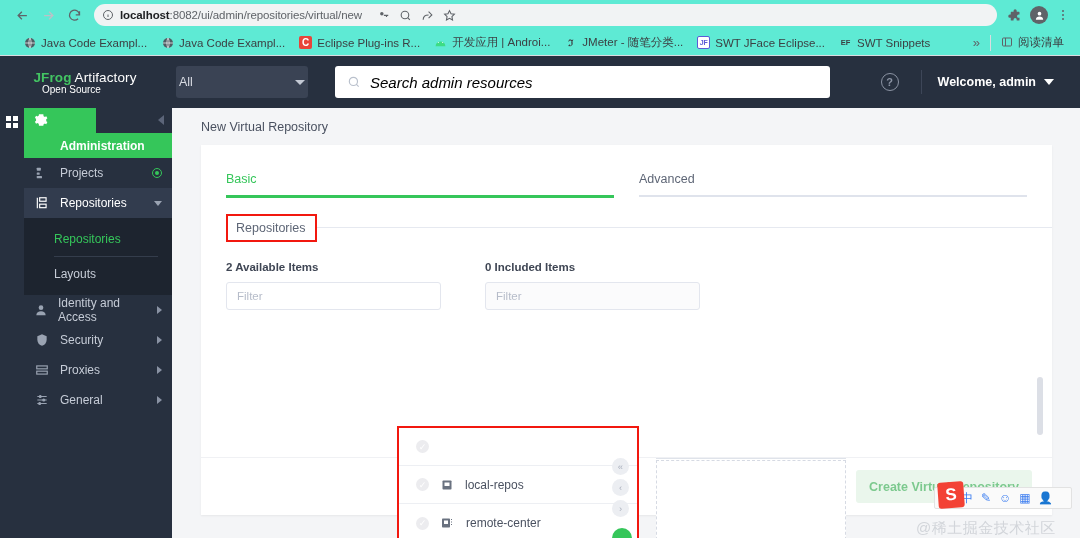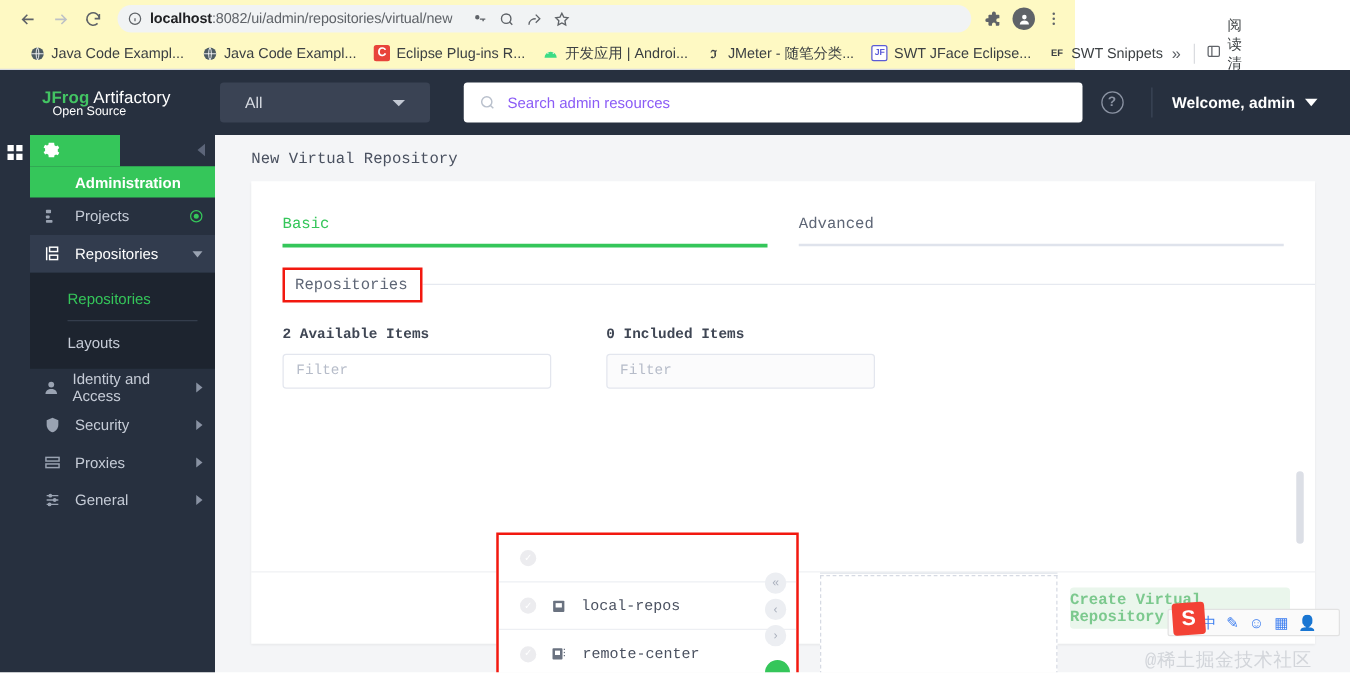--- a/index.html
+++ b/index.html
@@ -6,22 +6,22 @@
   html, body {
     width: 1080px; height: 538px;
     font-family: "Liberation Sans", sans-serif;
     background: #ffffff;
     overflow: hidden;
   }
   .screen { position: relative; width: 1080px; height: 538px; }
 
   
   .browser {
-    position: absolute; left: 0; top: 0; width: 860px; height: 56px;
-    background: #fef9c3;
+    position: absolute; left: 0; top: 0; width: 1080px; height: 56px;
+    background: #5eead4;
   }
   .urlbar-row {
     display: flex; align-items: center; height: 30px; padding: 0 10px; gap: 2px;
   }
   .nav-btn {
     width: 24px; height: 24px; display: flex; align-items: center; justify-content: center;
     color: #5f6368; font-size: 14px; border-radius: 50%;
   }
   .nav-btn.disabled { color: #bdc1c6; }
   .nav-btn svg { display: block; }
@@ -67,32 +67,32 @@
   .jf-header {
     position: absolute; left: 0; top: 56px; width: 1080px; height: 52px;
     background: #27303f; display: flex; align-items: center;
   }
   .jf-logo-wrap { width: 170px; height: 52px; display:flex; flex-direction:column;
     align-items:center; justify-content:center; }
   .jf-logo-line1 { font-size: 13.5px; color: #ffffff; letter-spacing: .1px; }
   .jf-logo-line1 b { color: #43c463; font-weight: 700; }
   .jf-logo-line2 { font-size: 10px; color: #ffffff; align-self: flex-start; margin-left: 42px; margin-top: -1px; }
   .jf-scope {
-    width: 168px; height: 32px; background: #3a4354; border-radius: 3px;
+    width: 132px; height: 32px; background: #3a4354; border-radius: 3px;
     display: flex; align-items: center; justify-content: space-between;
-    padding: 0 20px; color: #d8dce3; font-size: 12.5px; margin-left: 6px;
+    padding: 0 3px; color: #d8dce3; font-size: 12.5px; margin-left: 6px;
   }
   .caret-down { width:0;height:0;border-left:5px solid transparent;border-right:5px solid transparent;
     border-top:5px solid #c3c9d4; }
   .jf-search {
     width: 495px; height: 32px; background: #ffffff; border-radius: 3px;
     display: flex; align-items: center; padding: 0 12px; gap: 9px; margin-left: 27px;
   }
   .jf-search .sicon { color: #b9c0cc; display:flex; }
-  .jf-search-ph { font-size: 12px; color: #8b5cf6; }
+  .jf-search-ph { font-size: 15px; color: #000000; font-style: italic; }
   .jf-help {
     margin-left: auto; width: 18px; height: 18px; border-radius: 50%;
     border: 1.5px solid #8b93a3; color: #8b93a3; font-size: 11px; font-weight: 700;
     display:flex; align-items:center; justify-content:center;
   }
   .jf-divider { width:1px; height:24px; background:#3d4658; margin: 0 16px 0 22px; }
   .jf-welcome { display:flex; align-items:center; gap: 8px; color:#ffffff;
     font-size: 12.5px; font-weight: 700; margin-right: 26px; }
   .caret-white { width:0;height:0;border-left:5px solid transparent;border-right:5px solid transparent;
     border-top:6px solid #ffffff; }
@@ -136,21 +136,21 @@
   .nav-dot i { width:4px;height:4px;border-radius:50%;background:#35c65a; display:block; }
   .sub-wrap { background:#1d242f; padding: 6px 0 6px 0; }
   .sub-item { height:30px; display:flex; align-items:center; padding-left:30px;
     font-size:12px; color:#c6ccd7; }
   .sub-item.active { color:#35c65a; }
   .sub-sep { height:1px; background:#343d4c; margin: 2px 14px 2px 30px; }
 
   
   .main {
     position:absolute; left:172px; top:108px; width:908px; height:430px;
-    background:#f4f5f7; overflow:hidden;font-family:Liberation Mono, monospace;
+    background:#f4f5f7; overflow:hidden;
   }
   .page-title { font-size:12.5px; color:#4a5160; padding:12px 0 0 29px; }
   .card {
     position:absolute; left:29px; top:37px; width:851px; height:370px;
     background:#ffffff; box-shadow:0 1px 2px rgba(0,0,0,.06);
   }
   .tabs { display:flex; padding: 27px 25px 0 25px; }
   .tab { flex:1; position:relative; }
   .tab-label { font-size:12.5px; padding-bottom:9px; display:block; }
   .tab.active .tab-label { color:#35c65a; }
@@ -233,21 +233,21 @@
   .ime-logo {
     position:absolute; left:938px; top:482px; width:26px; height:26px;
     background:#f34235; color:#ffffff; font-weight:700; font-size:17px;
     display:flex; align-items:center; justify-content:center; border-radius:3px;
     transform: rotate(-4deg); z-index:4;
   }
   .ime-item { font-size:12px; color:#3d7ef0; }
   .ime-item.gray { color:#9aa0aa; }
   .watermark {
     position:absolute; left:916px; top:519px;
-    font-size:15px; color:#d2d5da; white-space:nowrap; letter-spacing:.5px;font-family:Liberation Mono, monospace;
+    font-size:15px; color:#d2d5da; white-space:nowrap; letter-spacing:.5px;
   }
 </style>
 </head>
 <body>
 
 <div class="screen">
 
   <div class="browser">
     <div class="urlbar-row">
       <div class="nav-btn">

